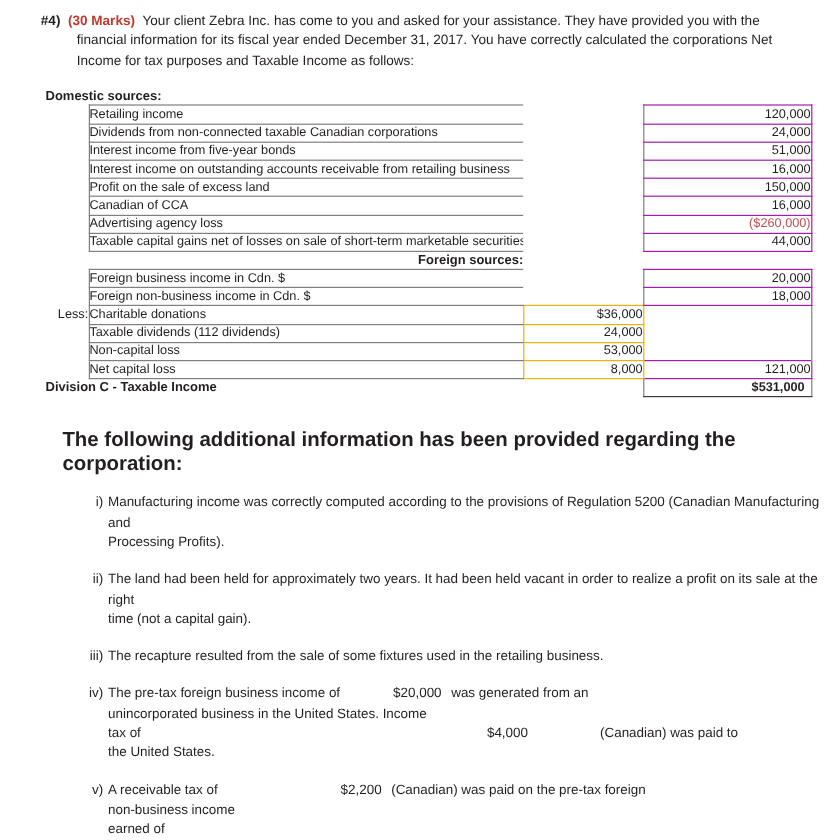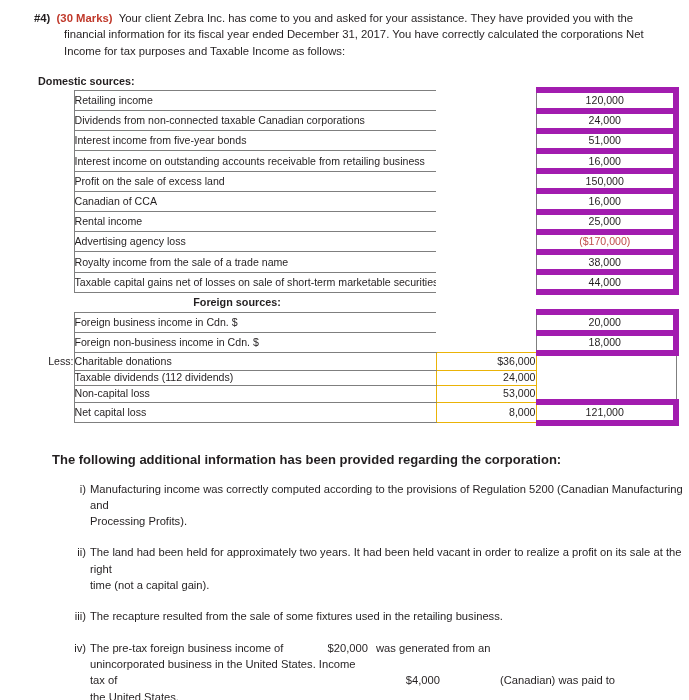--- a/index.html
+++ b/index.html
@@ -72,23 +72,23 @@
     font-size: 10.8px;
     padding-left: 0;
   }
 
   td.desc {
     border: 1px solid #7f7f7f;
     border-right: none;
     padding-left: 4px;
   }
   td.amt {
-    border: 6px solid #a21caf;
+    border: 1px solid #a21caf;
     border-left: 1px solid #7f7f7f;
-    text-align: center;
+    text-align: right;
     padding-right: 5px;
   }
   td.sub {
     border: 1px solid #eab308;
     text-align: right;
     padding-right: 5px;
   }
   td.blank-amt {
     border-left: 1px solid #7f7f7f;
     border-right: 1px solid #7f7f7f;
@@ -121,21 +121,21 @@
     border-bottom: 1.6px solid #3a3a3a;
   }
   tr.total td.totsub {
     border: none;
   }
 
   
   .addl-head {
     margin-top: 26px;
     margin-left: 40px;
-    font-size: 13px;
+    font-size: 17px;
     font-weight: bold;
   }
   .items {
     margin-top: 14px;
     margin-left: 56px;
     width: 624px;
     font-size: 11.2px;
     line-height: 16.3px;
   }
   .item {
@@ -211,44 +211,32 @@
             <td class="amt">150,000</td>
           </tr>
           <tr>
             <td class="gut"></td>
             <td class="desc">Canadian of CCA</td>
             <td class="blank-plain"></td>
             <td class="amt">16,000</td>
           </tr>
           <tr>
             <td class="gut"></td>
-            <td class="desc">Rental income</td>
-            <td class="blank-plain"></td>
-            <td class="amt">25,000</td>
-          </tr>
-          <tr>
-            <td class="gut"></td>
             <td class="desc">Advertising agency loss</td>
             <td class="blank-plain"></td>
-            <td class="amt loss">($170,000)</td>
-          </tr>
-          <tr>
-            <td class="gut"></td>
-            <td class="desc">Royalty income from the sale of a trade name</td>
-            <td class="blank-plain"></td>
-            <td class="amt">38,000</td>
+            <td class="amt loss">($260,000)</td>
           </tr>
           <tr>
             <td class="gut"></td>
             <td class="desc">Taxable capital gains net of losses on sale of short-term marketable securities</td>
             <td class="blank-plain"></td>
             <td class="amt">44,000</td>
           </tr>
           <tr class="sec-head">
-            <td colspan="2" style="text-align: center; padding-left: 0px;">Foreign sources:</td>
+            <td colspan="2" style="text-align: right; padding-left: 0px;">Foreign sources:</td>
             <td class="blank-plain"></td>
             <td class="blank-plain"></td>
           </tr>
           <tr>
             <td class="gut"></td>
             <td class="desc">Foreign business income in Cdn. $</td>
             <td class="blank-plain"></td>
             <td class="amt">20,000</td>
           </tr>
           <tr>
@@ -274,20 +262,25 @@
             <td class="desc">Non-capital loss</td>
             <td class="sub">53,000</td>
             <td class="blank-amt" style="border-top: none; border-bottom: none;"></td>
           </tr>
           <tr>
             <td class="gut"></td>
             <td class="desc">Net capital loss</td>
             <td class="sub">8,000</td>
             <td class="amt">121,000</td>
           </tr>
+          <tr class="total">
+            <td class="totlabel" colspan="2">Division C - Taxable Income</td>
+            <td class="totsub"></td>
+            <td class="totamt">$531,000</td>
+          </tr>
         </tbody>
         <tbody id="domestic-rows"></tbody>
 
     </table>
   </div>
 
   <div class="addl-head">The following additional information has been provided regarding the corporation:</div>
   <div class="items" id="items-list">
       <div class="item">
         <span class="rn">i)</span>

